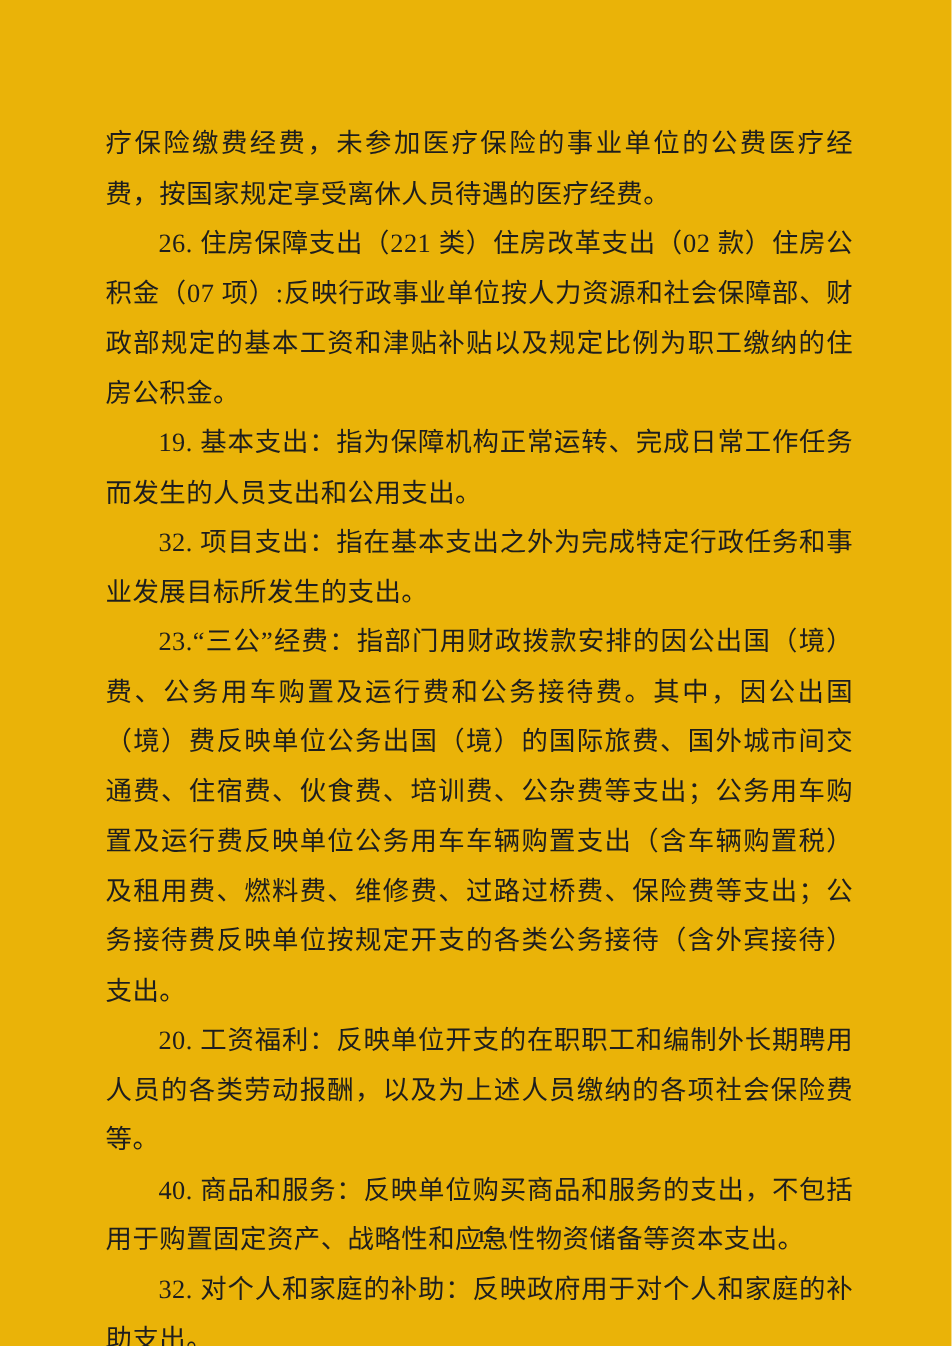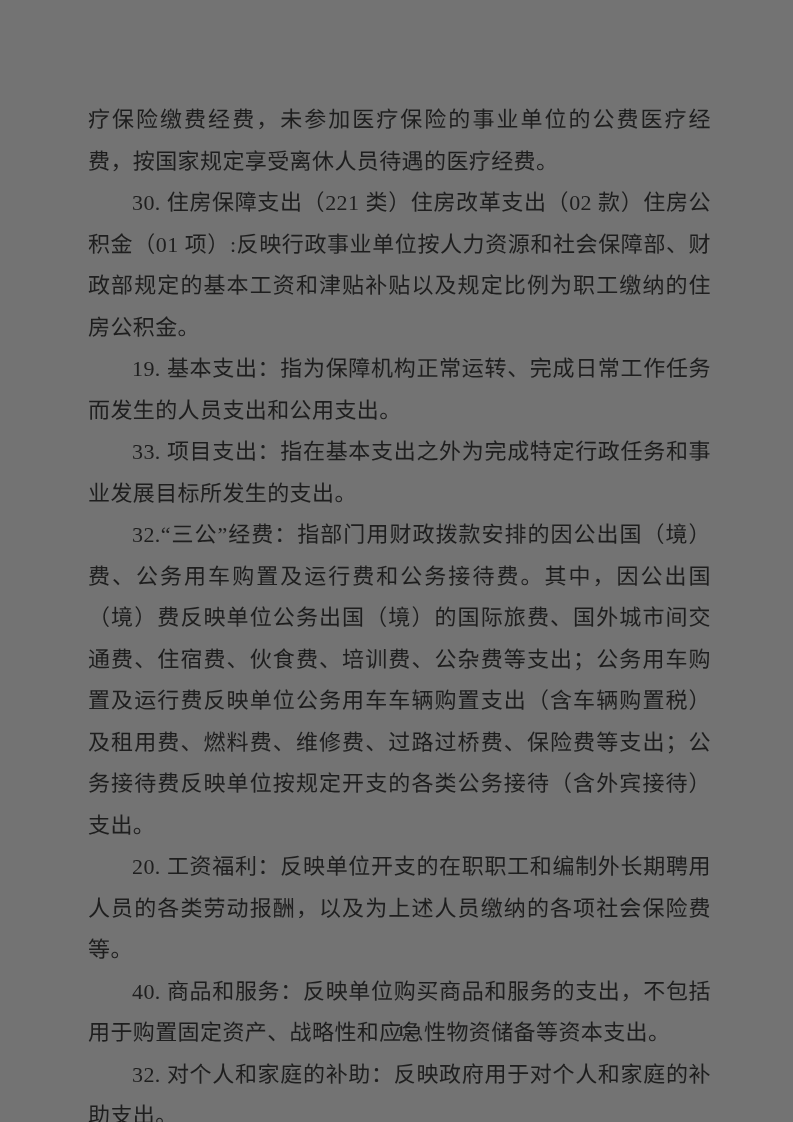--- a/index.html
+++ b/index.html
@@ -4,21 +4,21 @@
 <style>
   html, body {
     margin: 0;
     padding: 0;
     background: #ffffff;
   }
   .page {
     position: relative;
     width: 793px;
     height: 1122px;
-    background: #737373;
+    background: #eab308;
     overflow: hidden;
     font-family: "Liberation Serif", "DejaVu Serif", serif;
     color: #1e1e1e;
   }
   .doc-body {
     position: absolute;
     left: 88px;
     top: 99px;
     width: 623px;
     font-size: 22px;
@@ -51,24 +51,24 @@
     font-family: "Liberation Serif", "DejaVu Serif", serif;
   }
 </style>
 </head>
 <body>
 
 <div class="page">
 
   <main class="doc-body">
     <p class="para continuation">疗保险缴费经费，未参加医疗保险的事业单位的公费医疗经费，按国家规定享受离休人员待遇的医疗经费。</p>
-    <p class="para">30. 住房保障支出（221 类）住房改革支出（02 款）住房公积金（01 项）:反映行政事业单位按人力资源和社会保障部、财政部规定的基本工资和津贴补贴以及规定比例为职工缴纳的住房公积金。</p>
+    <p class="para">26. 住房保障支出（221 类）住房改革支出（02 款）住房公积金（07 项）:反映行政事业单位按人力资源和社会保障部、财政部规定的基本工资和津贴补贴以及规定比例为职工缴纳的住房公积金。</p>
     <p class="para">19. 基本支出：指为保障机构正常运转、完成日常工作任务而发生的人员支出和公用支出。</p>
-    <p class="para">33. 项目支出：指在基本支出之外为完成特定行政任务和事业发展目标所发生的支出。</p>
-    <p class="para">32.“三公”经费：指部门用财政拨款安排的因公出国（境）费、公务用车购置及运行费和公务接待费。其中，因公出国（境）费反映单位公务出国（境）的国际旅费、国外城市间交通费、住宿费、伙食费、培训费、公杂费等支出；公务用车购置及运行费反映单位公务用车车辆购置支出（含车辆购置税）及租用费、燃料费、维修费、过路过桥费、保险费等支出；公务接待费反映单位按规定开支的各类公务接待（含外宾接待）支出。</p>
+    <p class="para">32. 项目支出：指在基本支出之外为完成特定行政任务和事业发展目标所发生的支出。</p>
+    <p class="para">23.“三公”经费：指部门用财政拨款安排的因公出国（境）费、公务用车购置及运行费和公务接待费。其中，因公出国（境）费反映单位公务出国（境）的国际旅费、国外城市间交通费、住宿费、伙食费、培训费、公杂费等支出；公务用车购置及运行费反映单位公务用车车辆购置支出（含车辆购置税）及租用费、燃料费、维修费、过路过桥费、保险费等支出；公务接待费反映单位按规定开支的各类公务接待（含外宾接待）支出。</p>
     <p class="para">20. 工资福利：反映单位开支的在职职工和编制外长期聘用人员的各类劳动报酬，以及为上述人员缴纳的各项社会保险费等。</p>
     <p class="para">40. 商品和服务：反映单位购买商品和服务的支出，不包括用于购置固定资产、战略性和应急性物资储备等资本支出。</p>
     <p class="para">32. 对个人和家庭的补助：反映政府用于对个人和家庭的补助支出。</p>
   </main>
 
   <footer class="page-footer">
     <span class="page-number">15</span>
   </footer>
 
 </div>

